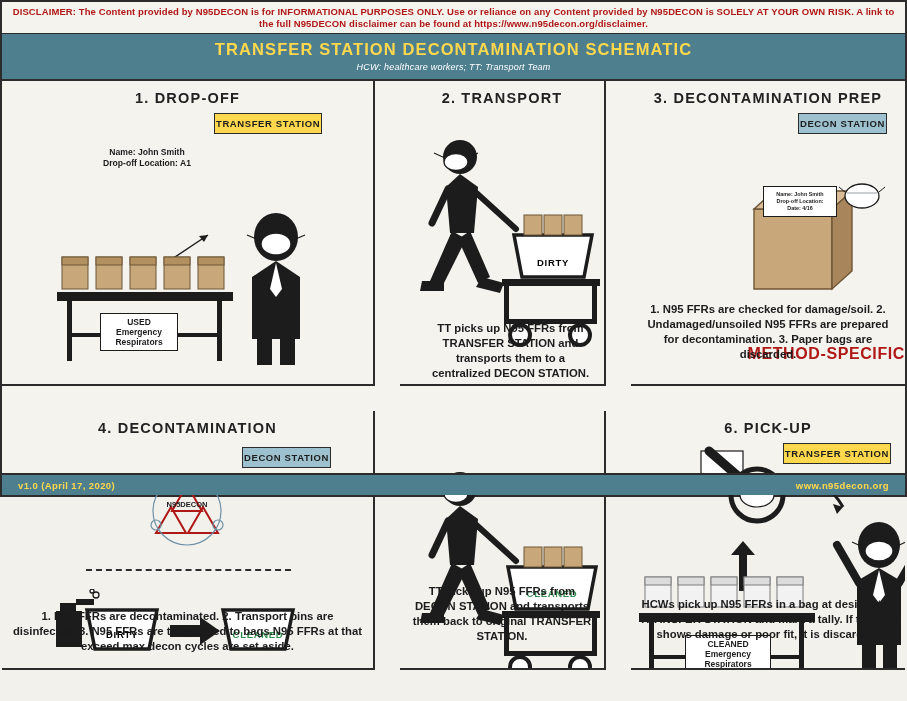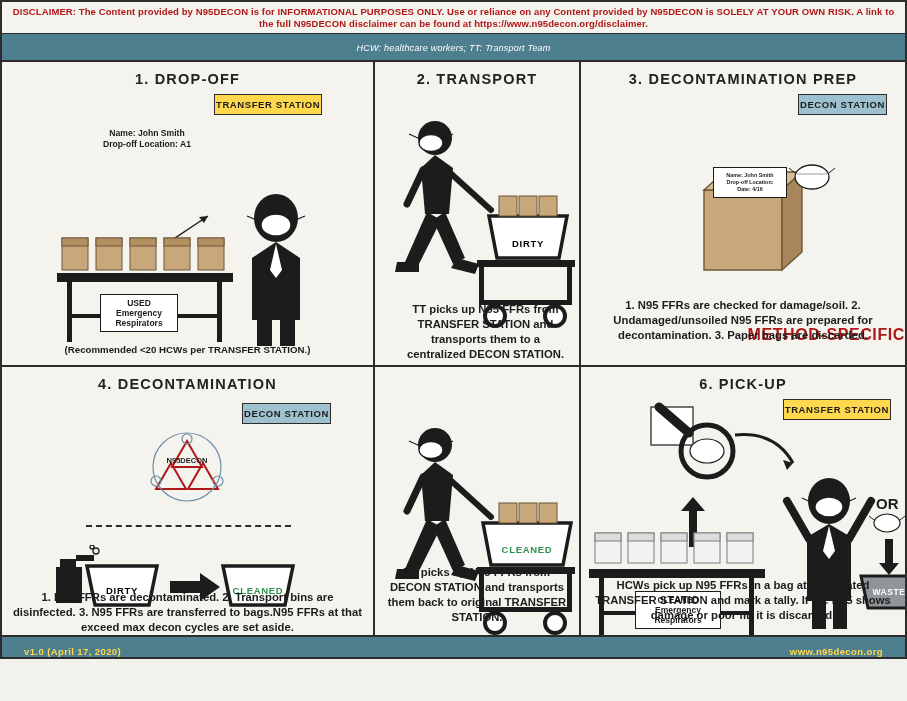--- a/index.html
+++ b/index.html
@@ -2,21 +2,21 @@
 <html><head>
 <meta charset="utf-8">
 <style>
   html,body{margin:0;padding:0;}
   body{
     width:907px;height:701px;
     background:#f2f1ec;
     font-family:"Liberation Sans", sans-serif;
     overflow:hidden;
   }
-  .page{position:relative;width:907px;height:659px;box-sizing:border-box;border:2px solid #2c2c2c;background:#f4f3ee;}
+  .page{position:relative;width:907px;height:497px;box-sizing:border-box;border:2px solid #2c2c2c;background:#f4f3ee;}
 
   
   .disclaimer{
     background:#f4f3ee;color:#b01818;
     font-size:9.5px;font-weight:bold;text-align:center;
     line-height:12px;padding:4px 6px 3px 6px;
     letter-spacing:.1px;
   }
 
   
@@ -26,21 +26,21 @@
     border-top:1px solid #2c2c2c;border-bottom:2px solid #2c2c2c;
   }
   .header h1{
     margin:0;color:#ffd84d;font-size:16.5px;font-weight:bold;letter-spacing:1.1px;
   }
   .header .sub{
     margin-top:3px;color:#ffffff;font-size:9px;font-style:italic;letter-spacing:.2px;
   }
 
   
-  .grid{display:grid;grid-template-columns:373px 206px 1fr;grid-template-rows:305px 1fr;height:589px;}
+  .grid{display:grid;grid-template-columns:373px 206px 1fr;grid-template-rows:305px 1fr;height:589px;gap:25px;}
   .cell{position:relative;border-right:2px solid #2c2c2c;border-bottom:2px solid #2c2c2c;box-sizing:border-box;overflow:hidden;}
   .cell.last{border-right:none;}
   .cell-title{
     text-align:center;font-size:14.5px;font-weight:bold;color:#222;
     letter-spacing:1.2px;margin-top:9px;
   }
   .tag{
     display:inline-block;font-size:9.5px;font-weight:bold;letter-spacing:.6px;
     padding:4px 1px;border:1.6px solid #2c2c2c;color:#1c1c1c;
   }
@@ -61,33 +61,34 @@
   .art{position:absolute;}
   .label-box{
     background:#ffffff;border:1.6px solid #1c1c1c;text-align:center;
     font-size:8.5px;font-weight:bold;line-height:10px;color:#1c1c1c;padding:3px 3px;
   }
   .bin-word{
     font-size:9.5px;font-weight:bold;letter-spacing:.7px;
   }
   .footer{
     position:absolute;left:0;right:0;bottom:0;height:22px;background:#4e7f8e;
-    border-top:2px solid #2c2c2c;display:flex;align-items:flex-end;justify-content:space-between;
-    padding:0 22px;box-sizing:border-box;
+    border-top:2px solid #2c2c2c;display:flex;align-items:center;justify-content:space-between;
+    padding:0 16px;box-sizing:border-box;
   }
   .footer span{color:#ffd84d;font-size:9.5px;font-weight:bold;letter-spacing:.4px;}
 </style>
 </head>
 <body>
 
 <div class="page">
 
   <div class="disclaimer">DISCLAIMER: The Content provided by N95DECON is for INFORMATIONAL PURPOSES ONLY. Use or reliance on any Content provided by N95DECON is SOLELY AT YOUR OWN RISK. A link to the full N95DECON disclaimer can be found at https://www.n95decon.org/disclaimer.</div>
 
   <div class="header">
+    <h1>TRANSFER STATION DECONTAMINATION SCHEMATIC</h1>
     <div class="sub">HCW: healthcare workers; TT: Transport Team</div>
   </div>
 
   <div class="grid">
 
     <div class="cell">
       <div class="cell-title">1. DROP-OFF</div>
 
       <div class="art" style="left:212px;top:32px;">
         <span class="tag transfer">TRANSFER STATION</span>
@@ -143,21 +144,20 @@
         <span>E</span>
       </div>
 
       <div class="art label-box" style="left:98px;top:232px;width:70px;">
         <div>USED</div>
         <div>Emergency</div>
         <div>Respirators</div>
       </div>
 
       <div class="caption">
-        <span class="small">(Recommended &lt;20 HCWs per TRANSFER STATION.)</span>
       </div>
     </div>
 
     <div class="cell">
       <div class="cell-title">2. TRANSPORT</div>
 
       <svg class="art" style="left:12px;top:50px;" width="190" height="200">
 
         <circle cx="48" cy="26" r="17" fill="#1c1c1c"></circle>
         <ellipse cx="44" cy="31" rx="12" ry="8.5" fill="#ffffff" stroke="#1c1c1c" stroke-width="1.3"></ellipse>

